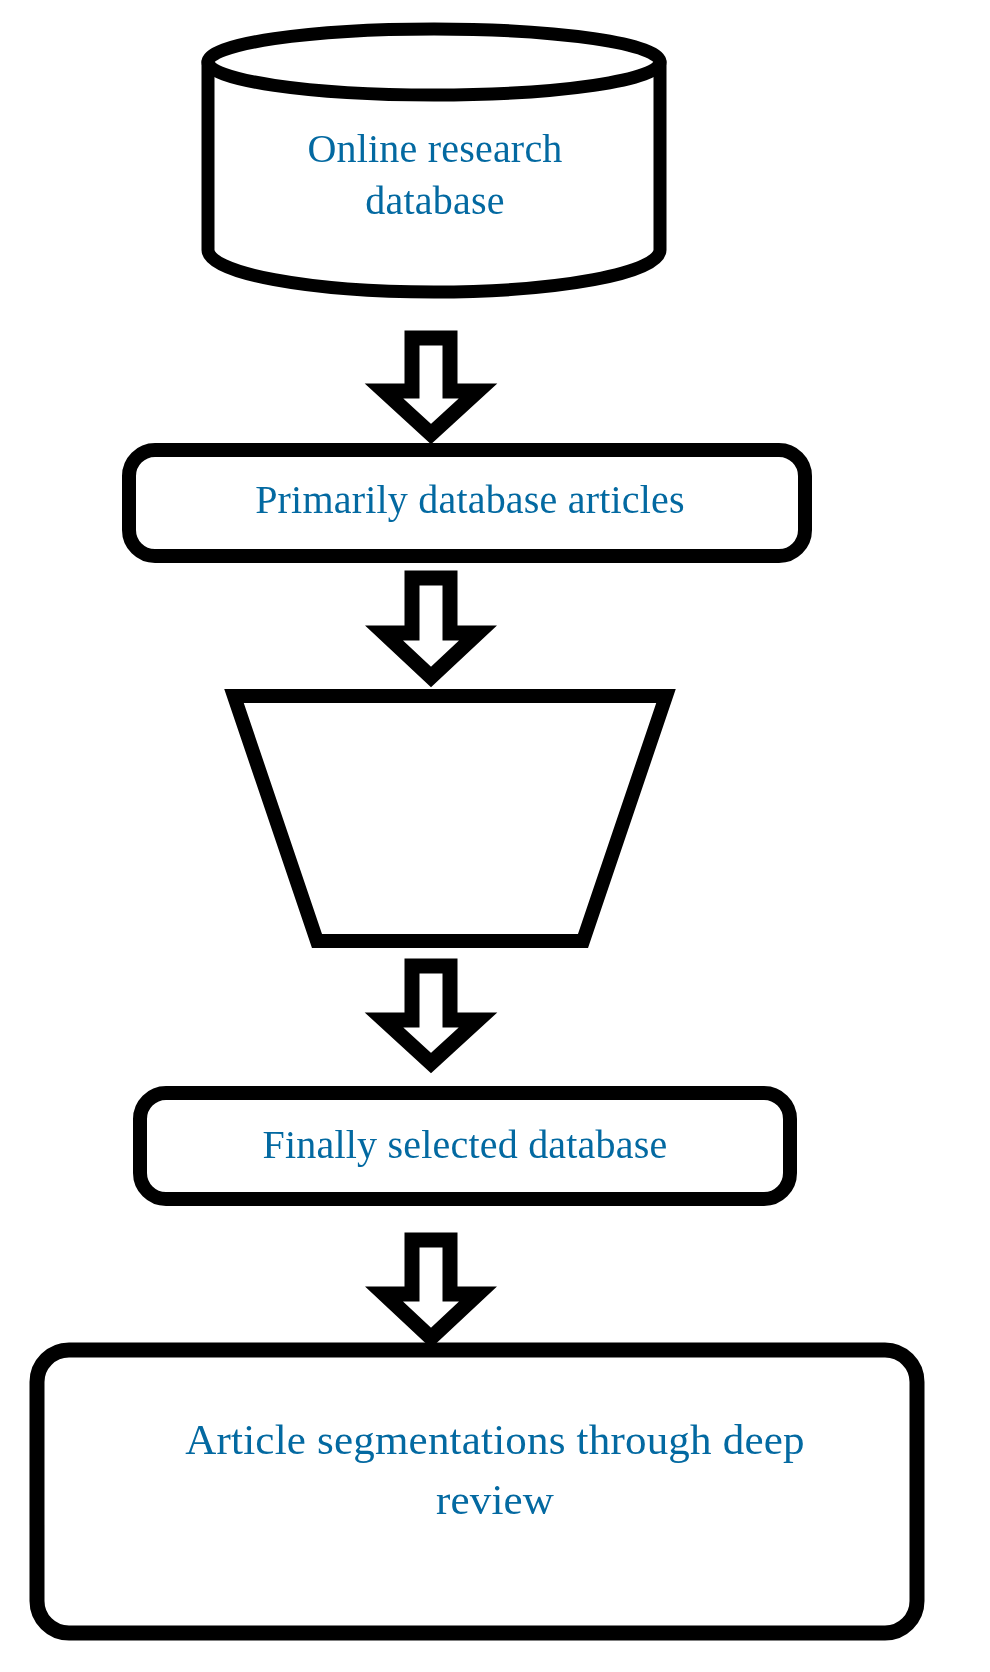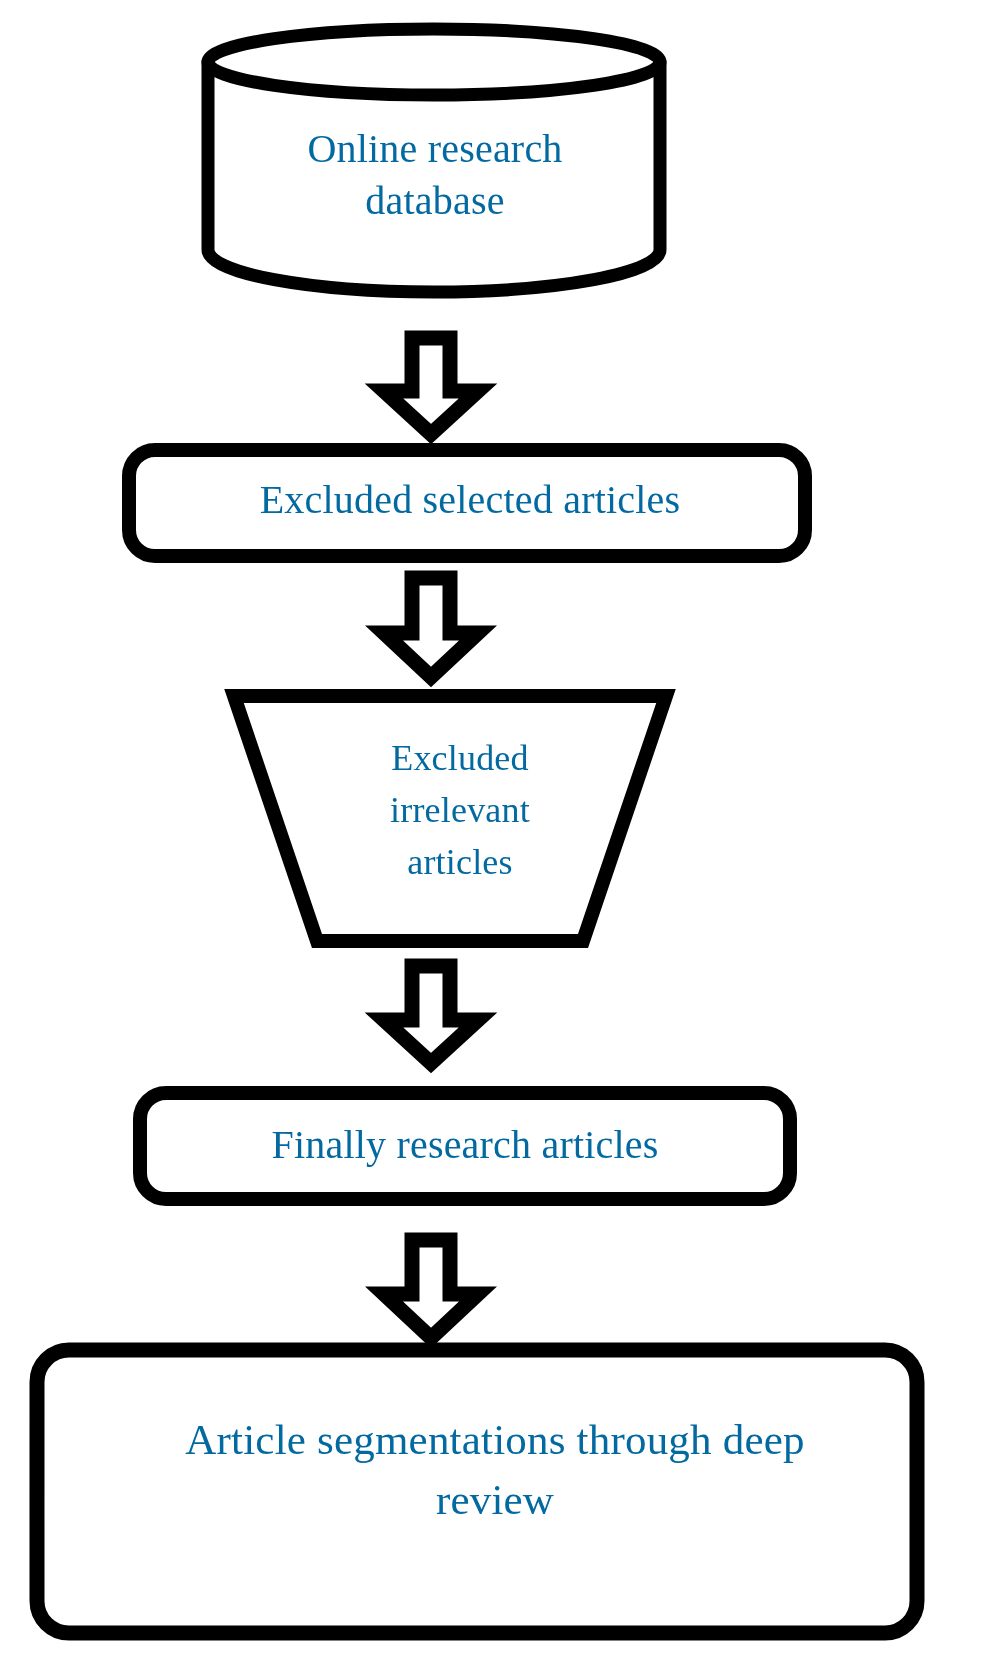--- a/index.html
+++ b/index.html
@@ -143,24 +143,21 @@
              L 478 1294
              L 450 1294
              L 450 1240 Z" fill="#ffffff" stroke="#000000" stroke-width="15" stroke-linejoin="miter" stroke-miterlimit="4"></path>
 
     <rect x="37" y="1350" width="880" height="283" rx="32" ry="32" fill="#ffffff" stroke="#000000" stroke-width="15"></rect>
   </svg>
 
   <div class="node-label" id="label-database">Online research
 database</div>
 
-  <div class="node-label" id="label-primary">Excluded selected articles</div>
+  <div class="node-label" id="label-primary">Primarily database articles</div>
 
-  <div class="node-label" id="label-excluded">Excluded
-irrelevant
-articles</div>
 
-  <div class="node-label" id="label-final">Finally research articles</div>
+  <div class="node-label" id="label-final">Finally selected database</div>
 
   <div class="node-label" id="label-segmentation">Article segmentations through deep
 review</div>
 
 </div>
 
 </body></html>

